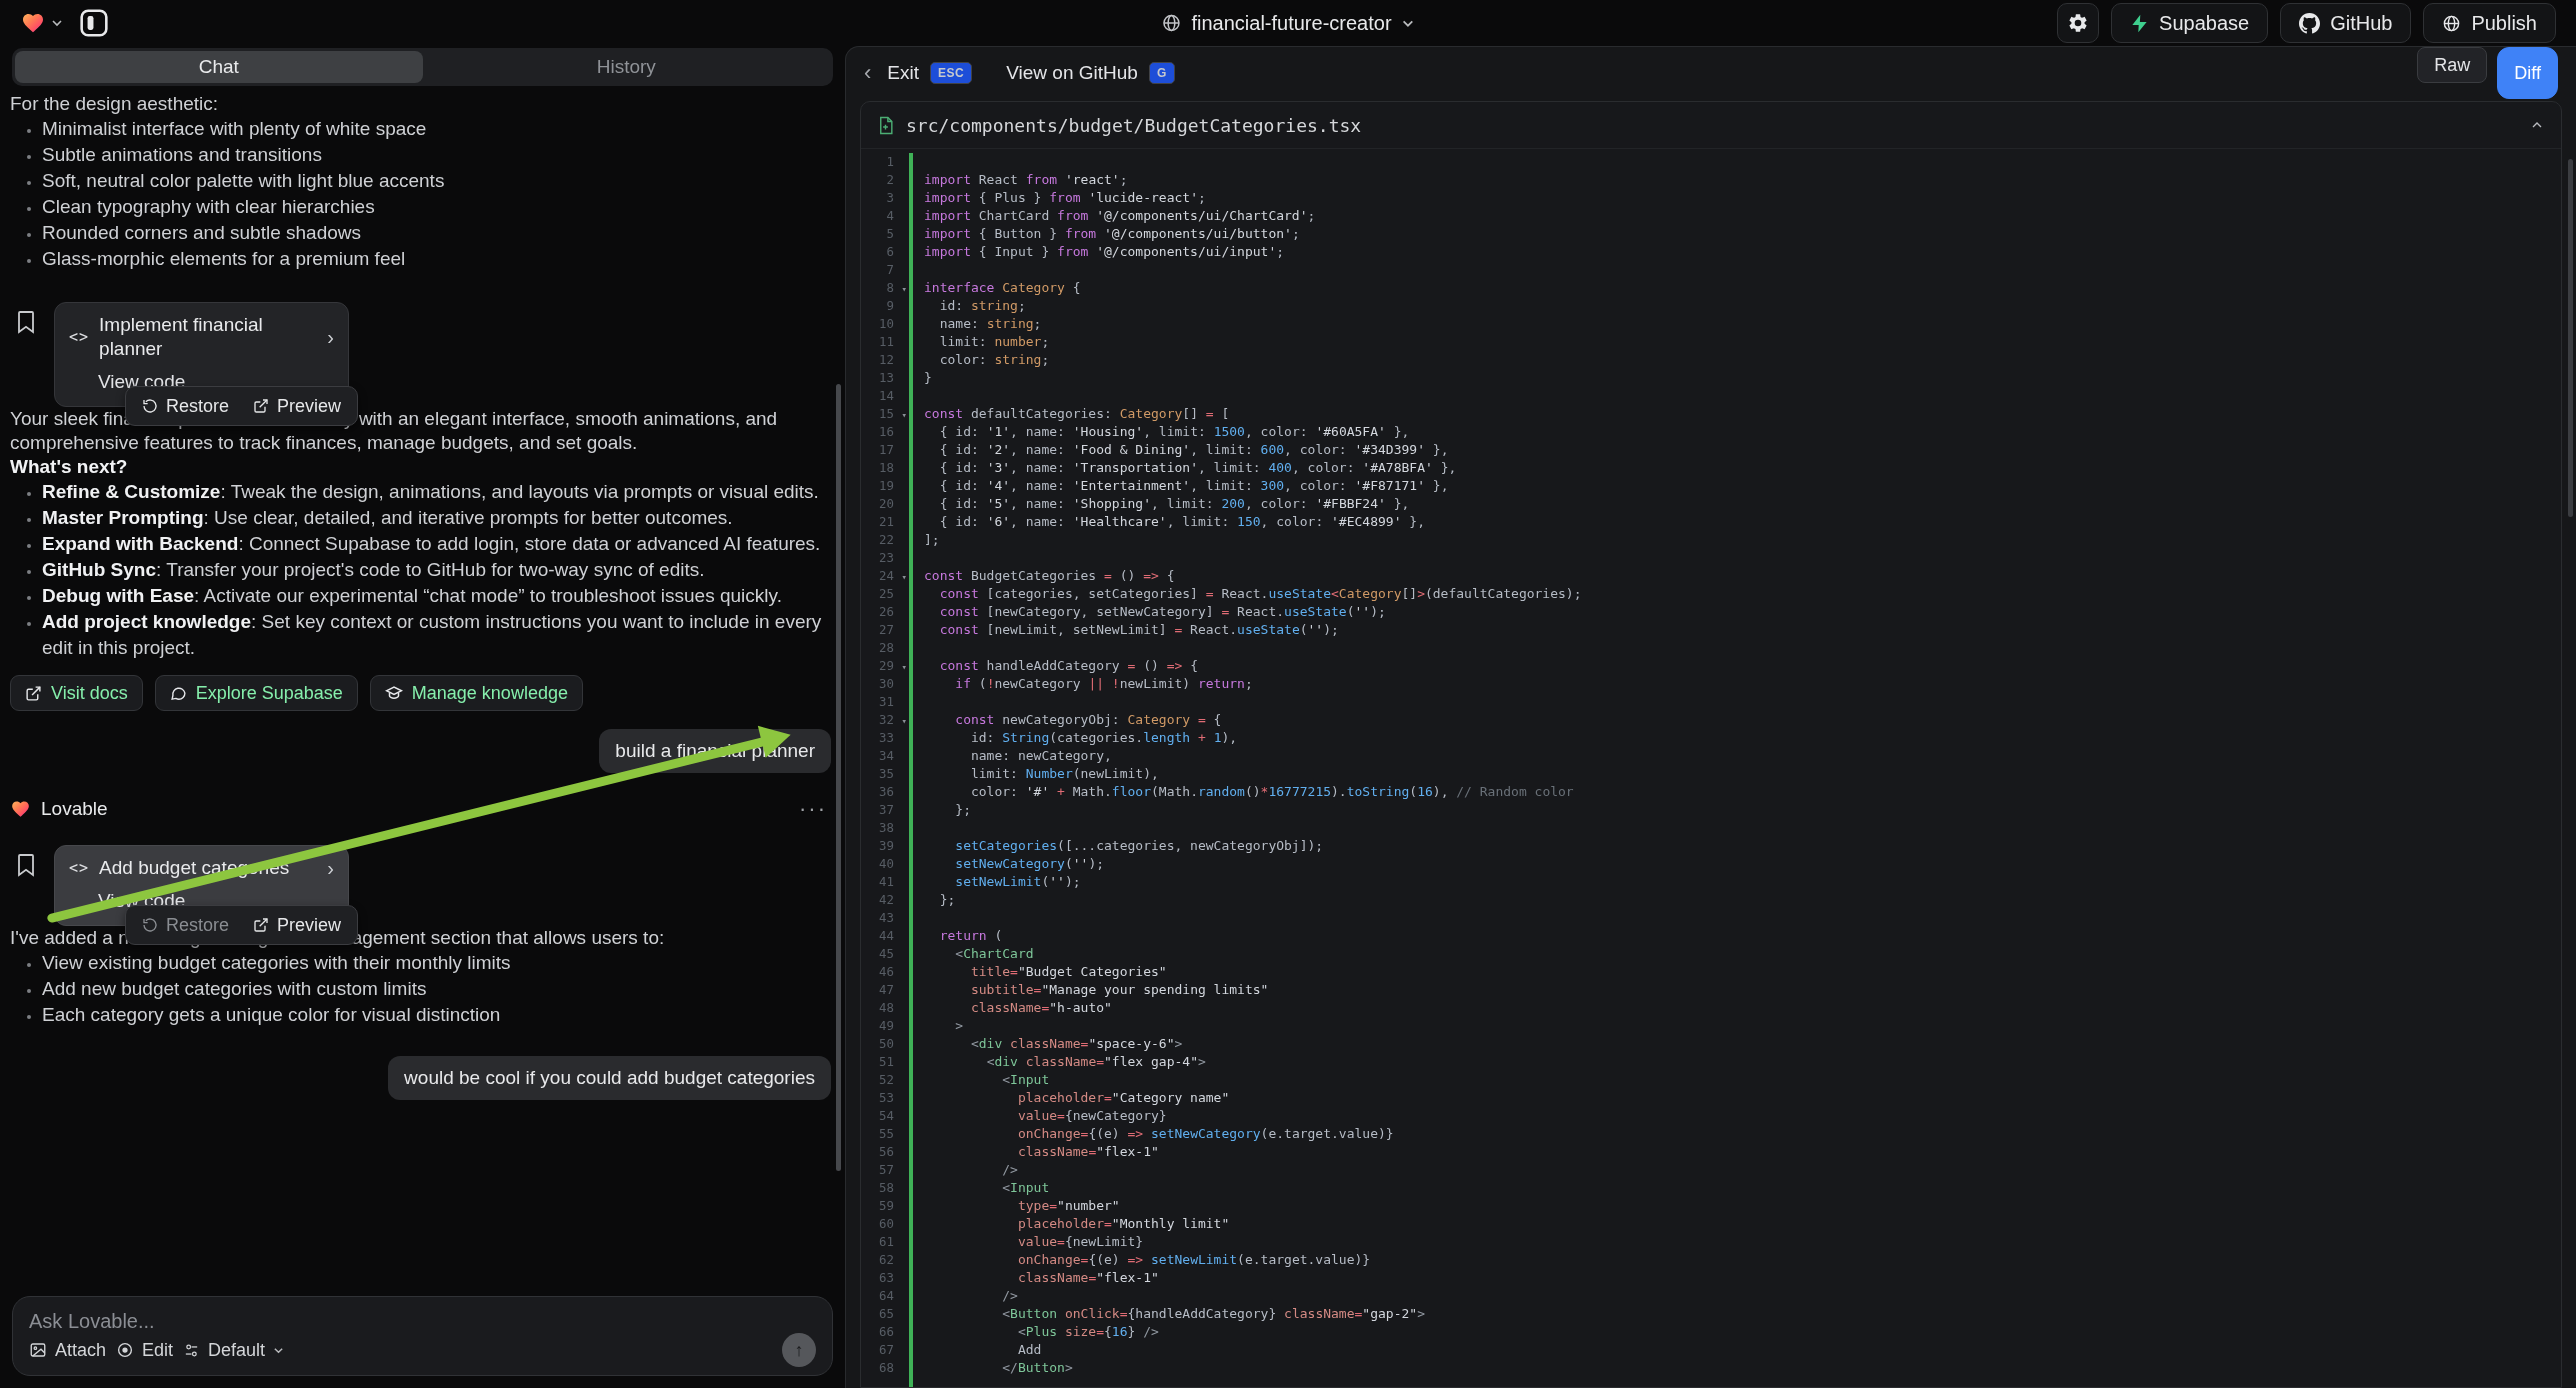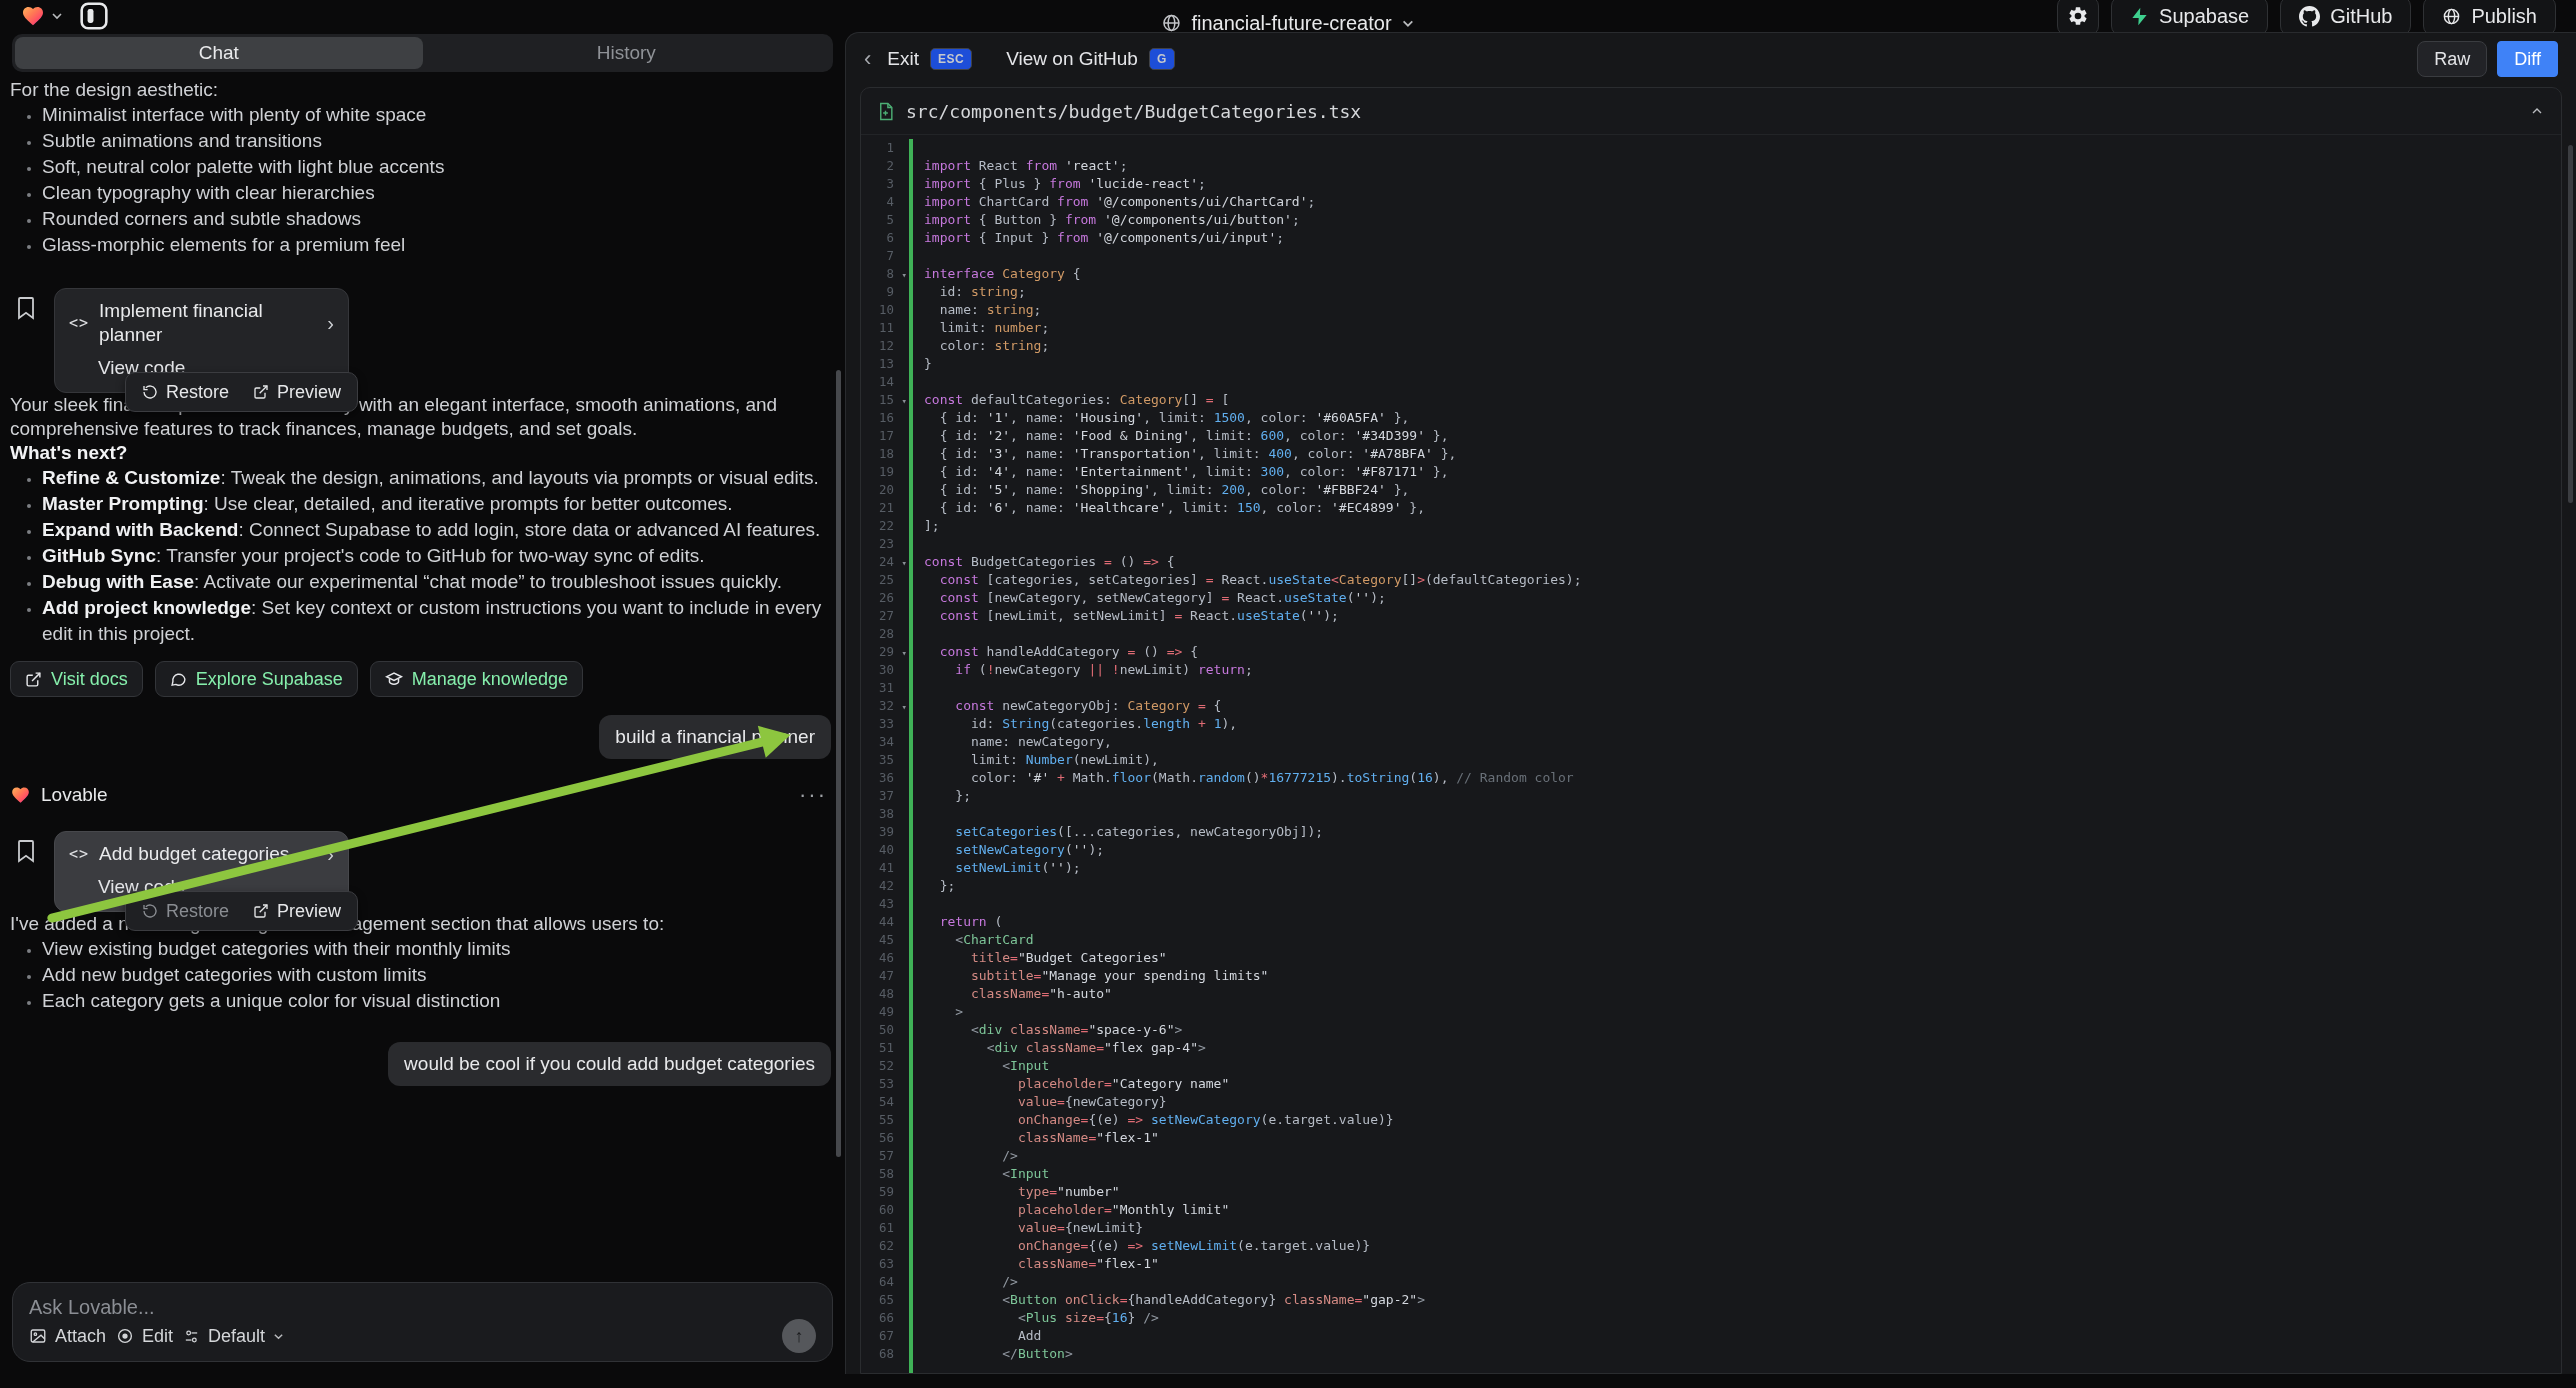--- a/index.html
+++ b/index.html
@@ -1,19 +1,19 @@
 <!DOCTYPE html>
 <html><head>
 <meta charset="utf-8">
 <style>
   html,body{margin:0;padding:0;}
   body{width:2576px;height:1388px;background:#0a0a0b;font-family:"Liberation Sans",sans-serif;overflow:hidden;position:relative;color:#d9dadd;-webkit-font-smoothing:antialiased;}
   svg{display:block;}
   
-  .top-header{height:32px;display:flex;align-items:center;padding:0 20px;position:relative;}
+  .top-header{height:46px;display:flex;align-items:center;padding:0 20px;position:relative;}
   .h-left{display:flex;align-items:center;gap:16px;}
   .logo-wrap{display:flex;align-items:center;gap:5px;}
   .h-center{position:absolute;left:50%;top:0;height:46px;transform:translateX(-50%);display:flex;align-items:center;gap:10px;font-size:20px;color:#e8e9eb;}
   .h-right{margin-left:auto;display:flex;align-items:center;gap:12px;}
   .hbtn{height:40px;border-radius:10px;border:1px solid #2f3134;background:#131416;color:#e8e9eb;font-size:20px;display:flex;align-items:center;gap:10px;padding:0 18px;cursor:pointer;}
   .hbtn.icon-only{width:42px;padding:0;justify-content:center;}
   
   .main{display:flex;height:1342px;}
   
   .chat-panel{width:845px;flex:none;display:flex;flex-direction:column;position:relative;}
@@ -66,21 +66,21 @@
   .send-btn{margin-left:auto;width:34px;height:34px;border-radius:50%;background:#55575b;display:flex;align-items:center;justify-content:center;color:#1a1b1d;font-size:18px;font-weight:bold;cursor:pointer;}
   .chat-scrollbar{position:absolute;right:4px;top:294px;width:5px;height:787px;background:#46484c;border-radius:3px;}
   
   .code-panel{flex:1;background:#161719;border-top-left-radius:14px;border-top:1px solid #292b2e;border-left:1px solid #292b2e;display:flex;flex-direction:column;overflow:hidden;position:relative;}
   .code-toolbar{height:52px;display:flex;align-items:center;padding:0 18px;gap:34px;font-size:19px;color:#e4e5e8;flex:none;}
   .tb-group{display:flex;align-items:center;gap:11px;cursor:pointer;}
   .back-chev{color:#a6a9ae;font-size:22px;margin-right:-18px;}
   .kbd{font-size:12px;font-weight:bold;color:#c6c9cd;background:#1d4ed8;border:1px solid #404246;border-radius:5px;padding:3px 7px;letter-spacing:0.5px;}
   .tb-right{margin-left:auto;display:flex;gap:10px;}
   .raw-btn{height:36px;padding:0 16px;border-radius:8px;background:#222327;border:1px solid #3a3c40;color:#e3e4e7;font-size:18px;display:flex;align-items:center;cursor:pointer;}
-  .diff-btn{height:36px;padding:0 16px;border-radius:4px;background:#3f82f7;border:1px solid #3f82f7;color:#fff;font-size:18px;display:flex;align-items:center;cursor:pointer;}
+  .diff-btn{height:52px;padding:0 16px;border-radius:12px;background:#3f82f7;border:1px solid #3f82f7;color:#fff;font-size:18px;display:flex;align-items:center;cursor:pointer;}
   .file-container{margin:2px 14px 0;border:1px solid #2a2c2f;border-radius:10px 10px 0 0;background:#17181b;flex:1;display:flex;flex-direction:column;overflow:hidden;}
   .file-header{height:46px;display:flex;align-items:center;gap:12px;padding:0 16px;font-family:"DejaVu Sans Mono",monospace;font-size:18px;color:#d5d7da;border-bottom:1px solid #222427;flex:none;}
   .collapse-chev{margin-left:auto;color:#b9bcc0;cursor:pointer;}
   .code-area{flex:1;display:flex;font-family:"DejaVu Sans Mono",monospace;font-size:13px;line-height:18px;padding-top:4px;overflow:hidden;}
   .gutter-col{width:48px;flex:none;text-align:right;color:#575d65;font-size:12.4px;}
   .gutter-row{position:relative;padding-right:15px;height:18px;box-sizing:border-box;}
   .fold{position:absolute;right:2px;top:1px;font-size:9px;color:#8a8f96;cursor:pointer;}
   .green-bar{width:4px;flex:none;background:#3fb257;}
   .code-content{padding-left:11px;white-space:pre;flex:1;color:#b6bcc6;}
   .code-line{height:18px;}

